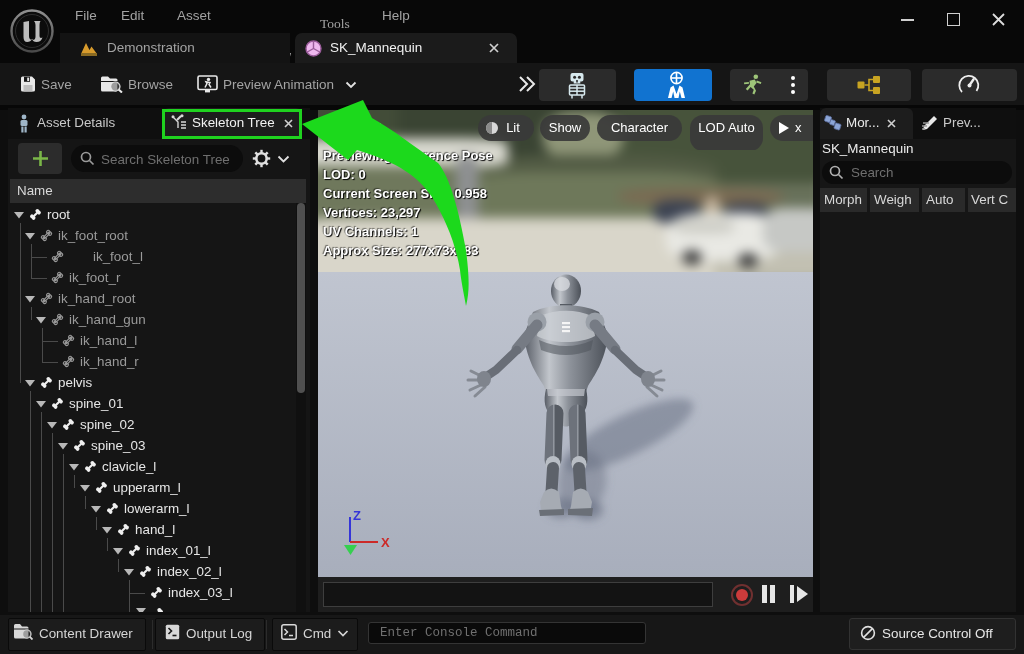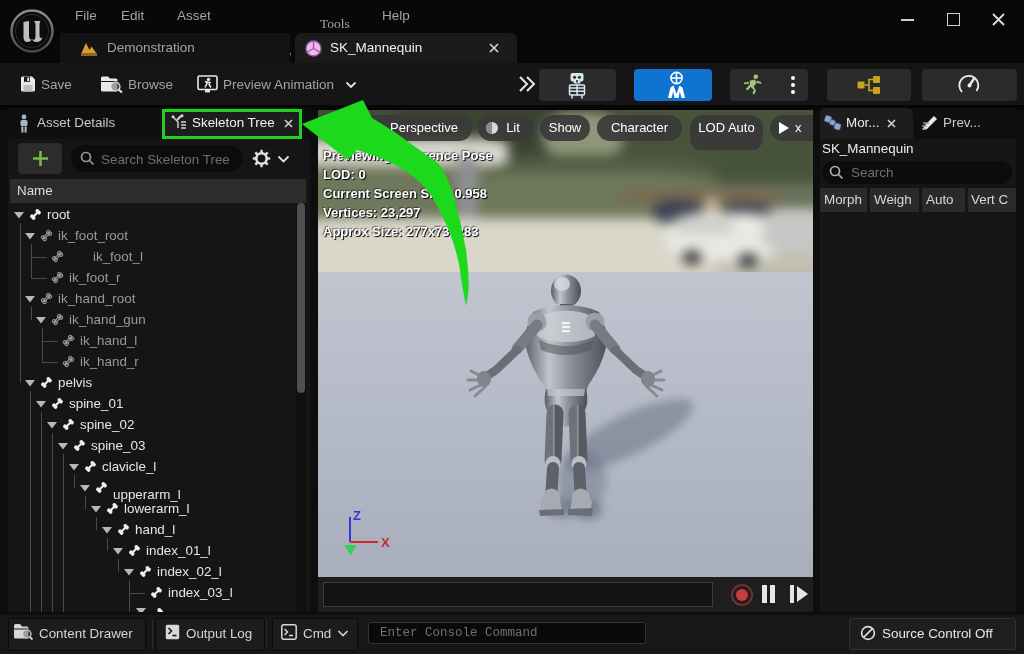--- a/index.html
+++ b/index.html
@@ -395,21 +395,21 @@
       </svg>
       <svg class="abs" style="left:84px;top:277px;" width="15" height="15" viewBox="0 0 15 15">
         <g transform="rotate(-45 7.5 7.5)" fill="#efefef">
           <rect x="3.6" y="6.4" width="7.8" height="2.2"></rect>
           <circle cx="3.7" cy="6.3" r="1.9"></circle>
           <circle cx="3.7" cy="8.6" r="1.9"></circle>
           <circle cx="11.3" cy="6.3" r="1.9"></circle>
           <circle cx="11.3" cy="8.6" r="1.9"></circle>
         </g>
       </svg>
-      <div class="abs txt" style="left:103px;top:284px;color:#e6e6e6;">upperarm_l</div>
+      <div class="abs txt" style="left:103px;top:277px;color:#e6e6e6;">upperarm_l</div>
       <svg class="abs" style="left:81px;top:303px;" width="10" height="7" viewBox="0 0 10 7">
         <path d="M0 0 H10 L5 6.5 Z" fill="#b8b8b8"></path>
       </svg>
       <svg class="abs" style="left:95px;top:298px;" width="15" height="15" viewBox="0 0 15 15">
         <g transform="rotate(-45 7.5 7.5)" fill="#efefef">
           <rect x="3.6" y="6.4" width="7.8" height="2.2"></rect>
           <circle cx="3.7" cy="6.3" r="1.9"></circle>
           <circle cx="3.7" cy="8.6" r="1.9"></circle>
           <circle cx="11.3" cy="6.3" r="1.9"></circle>
           <circle cx="11.3" cy="8.6" r="1.9"></circle>
@@ -582,21 +582,20 @@
 <path d="M221 400 L246 399 L246 405 L222 406 Z" fill="#6a6f77"></path>
 <path d="M250 399 L275 398 L274 406 L250 405 Z" fill="#6a6f77"></path>
 <rect x="244" y="212" width="8" height="2.2" fill="#f5f5f5"></rect>
 <rect x="244" y="216" width="8" height="2.2" fill="#f5f5f5"></rect>
 <rect x="244" y="220" width="8" height="2.2" fill="#f5f5f5"></rect>
 </svg>
       </div>
   </div>
 
   <div id="pills" class="abs" style="left:318px;top:110px;width:495px;height:40px;overflow:hidden;">
-      <div class="abs" style="left:34px;top:5px;width:120px;height:26px;background:rgba(58,58,58,0.92);border-radius:13px;color:#fff;font-size:13px;line-height:26px;text-align:center;"><span style="margin-left:24px;">Perspective</span></div>
       <svg class="abs" style="left:48px;top:12px;" width="16" height="12" viewBox="0 0 16 12">
         <path d="M1 2 H15 M1 6 H15 M1 10 H15" stroke="#e8e8e8" stroke-width="1.6"></path>
       </svg>
       <div class="abs" style="left:160px;top:5px;width:56px;height:26px;background:rgba(58,58,58,0.92);border-radius:13px;color:#fff;font-size:13px;line-height:26px;text-align:center;"><span style="margin-left:14px;">Lit</span></div>
       <svg class="abs" style="left:167px;top:11px;" width="14" height="14" viewBox="0 0 14 14">
         <circle cx="7" cy="7" r="6" fill="#d8d8d8"></circle>
         <path d="M7 1 A6 6 0 0 0 7 13 Z" fill="#8a8a8a"></path>
       </svg>
       <div class="abs" style="left:222px;top:5px;width:50px;height:26px;background:rgba(58,58,58,0.92);border-radius:13px;color:#fff;font-size:13px;line-height:26px;text-align:center;">Show</div>
       <div class="abs" style="left:279px;top:5px;width:85px;height:26px;background:rgba(58,58,58,0.92);border-radius:13px;color:#fff;font-size:13px;line-height:26px;text-align:center;">Character</div>
@@ -606,20 +605,21 @@
         <path d="M1 1 L11 7 L1 13 Z" fill="#fff"></path>
       </svg>
       <div class="abs" style="left:477px;top:5px;color:#fff;font-size:13px;line-height:26px;">x</div>
     </div>
 
   <div id="stats" class="abs" style="left:323px;top:146px;font-size:13px;font-weight:bold;color:#fff;line-height:19px;text-shadow:1px 1px 1px #000, -1px -1px 1px rgba(0,0,0,0.5);white-space:nowrap;">
       <div>Previewing Reference Pose</div>
       <div>LOD: 0</div>
       <div>Current Screen Size: 0.958</div>
       <div>Vertices: 23,297</div>
+      <div>UV Channels: 1</div>
       <div>Approx Size: 277x73x283</div>
     </div>
 
   <svg class="abs" style="left:340px;top:503px;" width="60" height="60" viewBox="0 0 60 60">
     <line x1="10" y1="39" x2="10" y2="14" stroke="#3535d8" stroke-width="2"></line>
     <line x1="10" y1="39" x2="38" y2="39" stroke="#cc2a28" stroke-width="2"></line>
     <path d="M4 42 L17 42 L10.5 52 Z" fill="#35d04f"></path>
     <text x="13" y="17" fill="#3535d8" font-size="13" font-weight="bold">Z</text>
     <text x="41" y="44" fill="#cc2a28" font-size="13" font-weight="bold">X</text>
   </svg>

